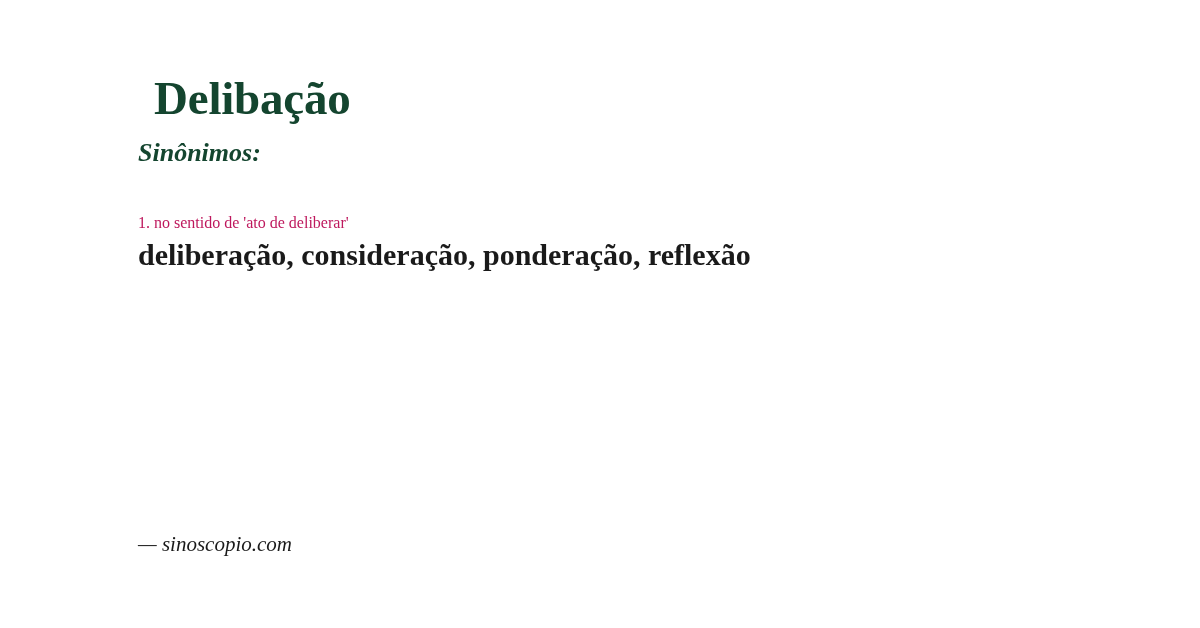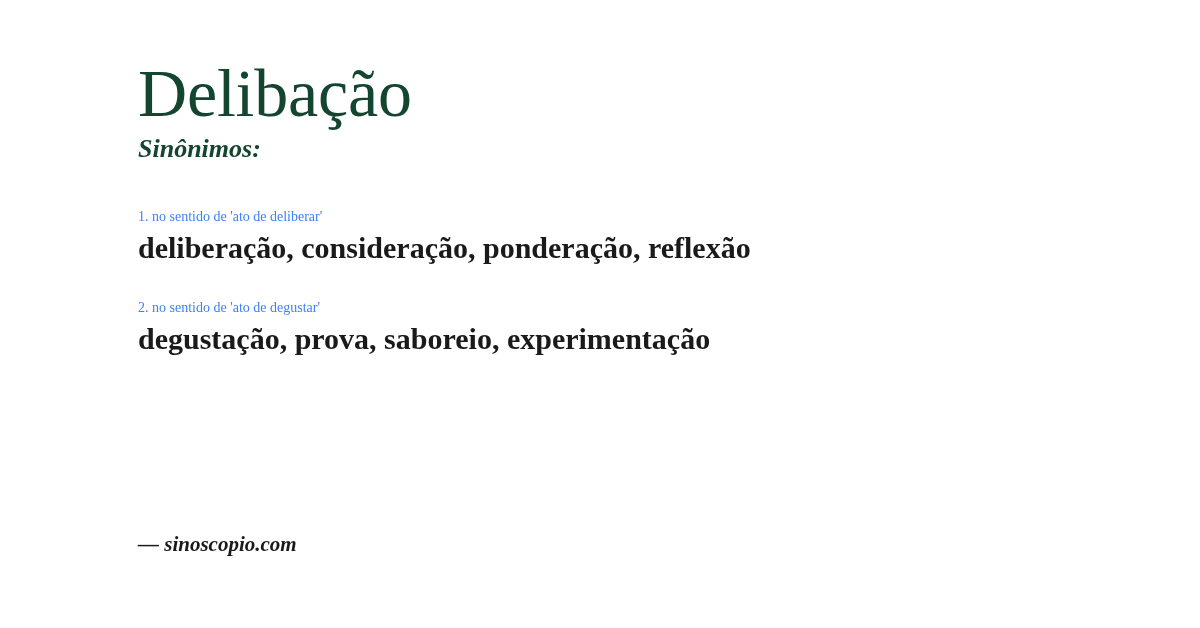--- a/index.html
+++ b/index.html
@@ -22,24 +22,24 @@
     box-sizing: border-box;
     padding: 0 60px 0 138px;
     background: #ffffff;
   }
 
   
   .header {
     padding-top: 58px;
   }
   .word-title {
-    margin: 0;
-    font-size: 68px;
+    margin: 16px;
+    font-size: 47px;
     line-height: 1.03;
-    font-weight: normal;
+    font-weight: bold;
     color: #14452f;
     letter-spacing: -0.2px;
     white-space: nowrap;
   }
   .subtitle {
     margin: 6px 0 8px 0;
     font-size: 26px;
     line-height: 1.15;
     font-weight: bold;
     font-style: italic;
@@ -50,23 +50,23 @@
   .senses {
     margin-top: 44px;
   }
   .sense-block {
     margin-bottom: 32px;
   }
   .sense-block:last-child {
     margin-bottom: 0;
   }
   .sense-label {
-    font-size: 14px;
+    font-size: 16px;
     line-height: 1.35;
-    color: #3b82f6;
+    color: #be185d;
     font-weight: normal;
     white-space: nowrap;
   }
   .sense-synonyms {
     margin-top: 1px;
     font-size: 30px;
     line-height: 1.3;
     color: #1a1a1a;
     font-weight: bold;
     white-space: nowrap;
@@ -75,21 +75,21 @@
   
   .footer {
     position: absolute;
     left: 138px;
     top: 532px;
   }
   .attribution {
     font-size: 21px;
     line-height: 1.2;
     font-style: italic;
-    font-weight: bold;
+    font-weight: normal;
     color: #1a1a1a;
     white-space: nowrap;
   }
 </style>
 </head>
 <body>
 
 <div class="card">
 
   <div class="header">
@@ -97,24 +97,20 @@
     <div class="subtitle">Sinônimos:</div>
   </div>
 
   <div class="senses">
 
     <div class="sense-block">
       <div class="sense-label">1. no sentido de 'ato de deliberar'</div>
       <div class="sense-synonyms">deliberação, consideração, ponderação, reflexão</div>
     </div>
 
-    <div class="sense-block">
-      <div class="sense-label">2. no sentido de 'ato de degustar'</div>
-      <div class="sense-synonyms">degustação, prova, saboreio, experimentação</div>
-    </div>
 
 
   </div>
 
   <div class="footer">
     <div class="attribution">— sinoscopio.com</div>
   </div>
 
 </div>
 

